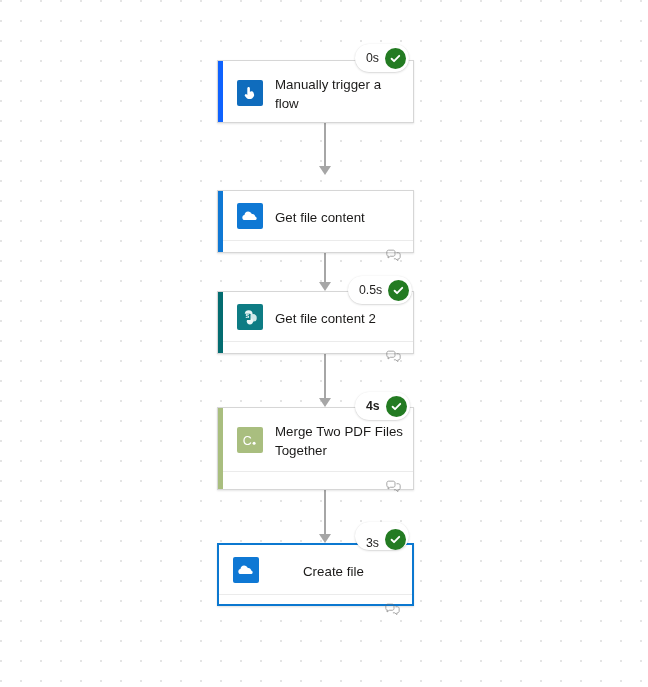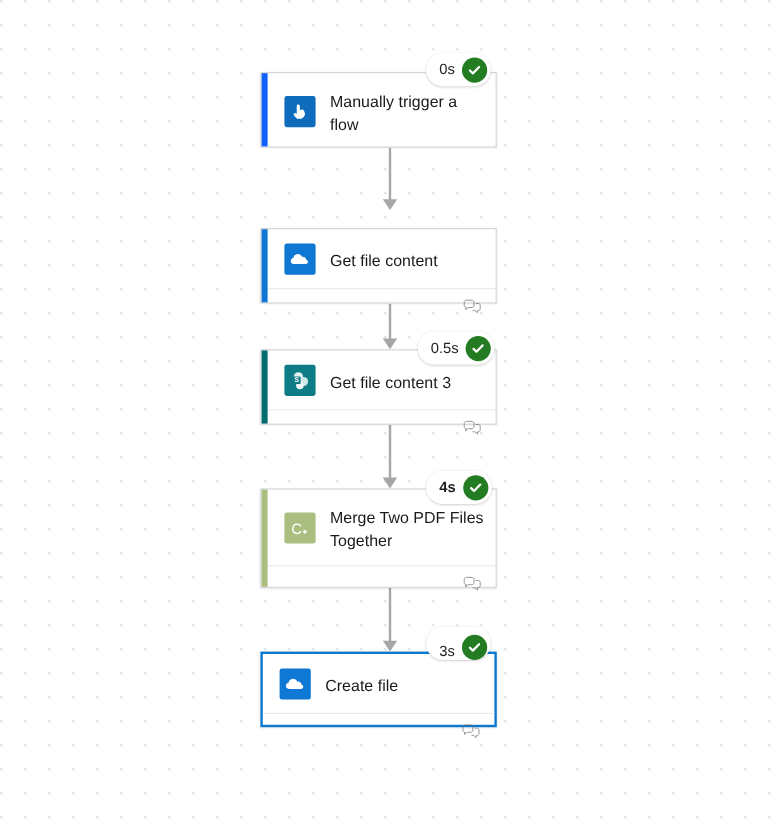--- a/index.html
+++ b/index.html
@@ -69,21 +69,21 @@
     width: 5px;
   }
 
   .node-head {
     display: flex;
     align-items: center;
     padding: 11px 10px 11px 19px;
     min-height: 34px;
     box-sizing: border-box;
   }
-  .node.selected .node-head { padding-left: 14px; }
+  .node.selected .node-head { padding-left: 14px; gap: 32px; }
 
   .node-icon {
     width: 26px;
     height: 26px;
     border-radius: 2px;
     flex: 0 0 26px;
     display: flex;
     align-items: center;
     justify-content: center;
     margin-top: 1px;
@@ -207,21 +207,21 @@
     <div class="node-head">
       <div class="node-icon" style="background:#0E7C84;">
         <svg width="19" height="19" viewBox="0 0 20 20" aria-hidden="true">
           <circle cx="8.1" cy="6.4" r="4.1" fill="#e8f4f4"></circle>
           <circle cx="12.6" cy="10.4" r="4.0" fill="#cfe8e9"></circle>
           <circle cx="9.4" cy="14.0" r="3.3" fill="#eef7f7"></circle>
           <rect x="3.4" y="6.0" width="6.6" height="6.6" rx="0.6" fill="#0E7C84"></rect>
           <text x="6.7" y="11.0" font-family="Liberation Sans, sans-serif" font-size="6" font-weight="bold" fill="#ffffff" text-anchor="middle">S</text>
         </svg>
       </div>
-      <div class="node-title">Get file content 3</div>
+      <div class="node-title">Get file content 2</div>
     </div>
     <div class="node-foot">
       <span>
         <svg class="comment-icon" viewBox="0 0 18 15" aria-hidden="true">
           <path d="M1 3.1c0-1.1.95-2 2.1-2h5.6c1.15 0 2.1.9 2.1 2v3.3c0 1.1-.95 2-2.1 2H5.1l-2.6 2.1V8.4H3.1c-1.15 0-2.1-.9-2.1-2z" fill="none" stroke="#6b6b6b" stroke-width="1"></path>
           <path d="M12.6 4.2h2.3c1.15 0 2.1.9 2.1 2v3.3c0 1.1-.95 2-2.1 2h-.6v2.1l-2.6-2.1H9.5" fill="none" stroke="#6b6b6b" stroke-width="1"></path>
         </svg>
       </span>
     </div>
   </div>

